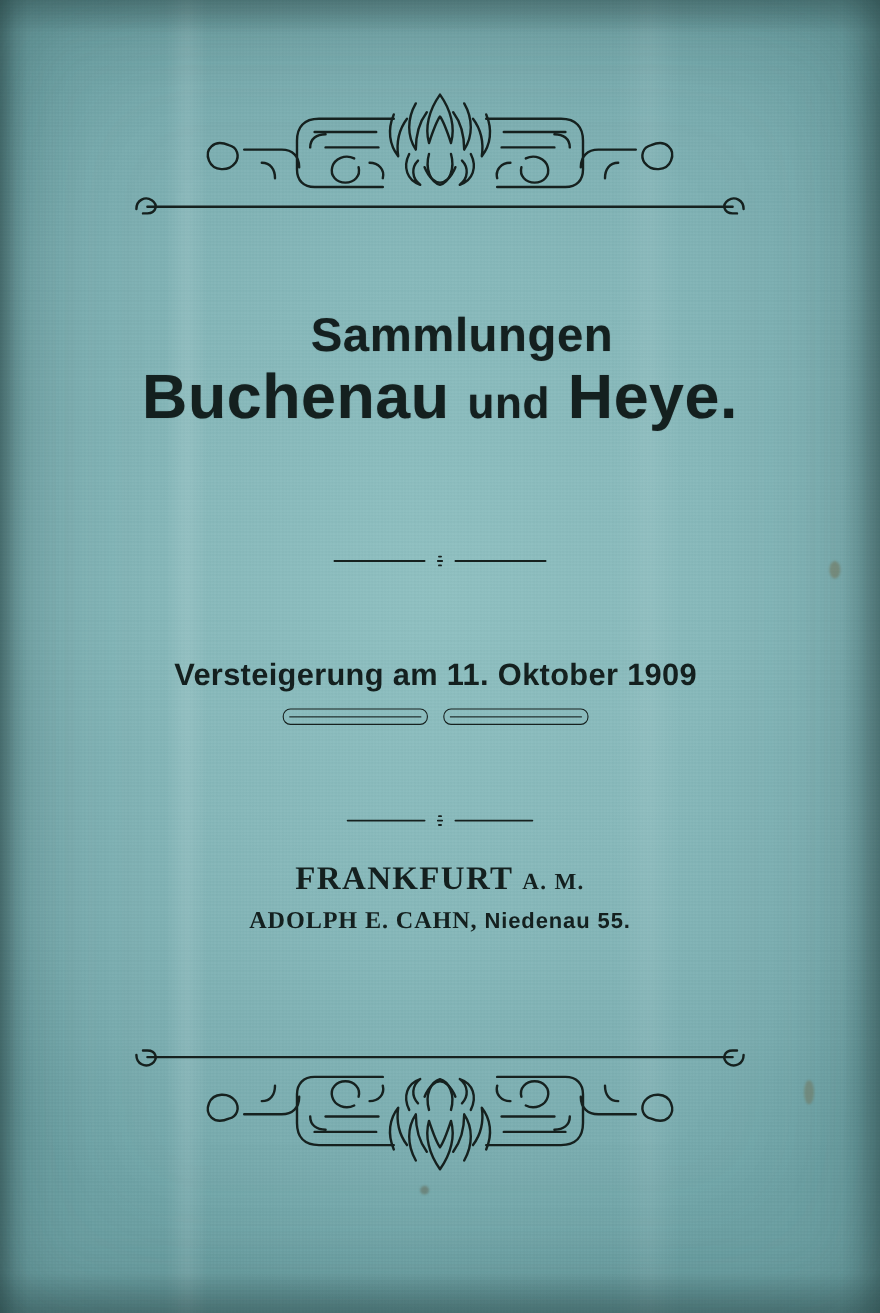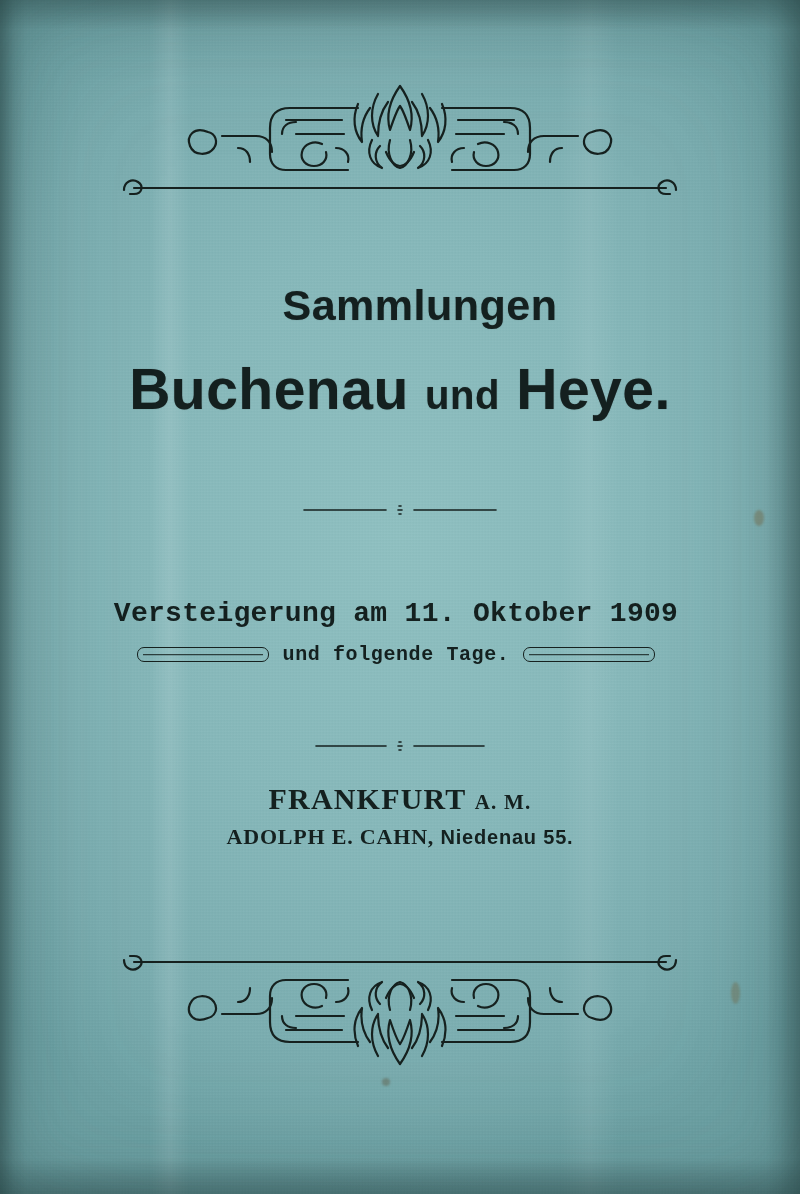--- a/index.html
+++ b/index.html
@@ -106,21 +106,21 @@
   }
   .title-line1 {
     font-size: 43px;
     font-weight: bold;
     letter-spacing: .5px;
     line-height: 1.05;
     text-shadow: 0 0 1px rgba(0,0,0,.35);
     padding-left: 40px;
   }
   .title-line2 {
-    margin-top: 32px;
+    margin-top: 4px;
     font-size: 57px;
     font-weight: bold;
     letter-spacing: .5px;
     line-height: 1.05;
     text-shadow: 0 0 1px rgba(0,0,0,.35);
   }
   .title-line2 .small {
     font-size: 40px;
   }
 
@@ -132,21 +132,20 @@
     height: 14px;
   }
   .divider-1 { top: 503px; }
   .divider-2 { top: 739px; }
 
   .auction-block {
     position: absolute;
     top: 598px;
     left: 0;
     right: 8px;
-    font-family: Liberation Mono, monospace;
   }
   .auction-date {
     font-size: 28px;
     font-weight: bold;
     letter-spacing: .3px;
   }
   .auction-follow-row {
     margin-top: 14px;
     display: flex;
     align-items: center;
@@ -274,21 +273,20 @@
         <path d="M99 3 L101 3"></path>
         <path d="M98 7 L102 7"></path>
         <path d="M99 11 L101 11"></path>
       </svg>
     </div>
 
     <div class="auction-block">
       <div class="auction-date">Versteigerung am 11. Oktober 1909</div>
       <div class="auction-follow-row">
         <div class="rule-bar"></div>
-        <div class="auction-follow-text">und folgende Tage.</div>
         <div class="rule-bar"></div>
       </div>
     </div>
 
     <div class="divider divider-2">
       <svg viewBox="0 0 200 14" width="200" height="14" fill="none" stroke="#16211f" stroke-width="1.6" stroke-linecap="round">
         <path d="M16 7 L86 7"></path>
         <path d="M114 7 L184 7"></path>
         <path d="M99 3 L101 3"></path>
         <path d="M98 7 L102 7"></path>

